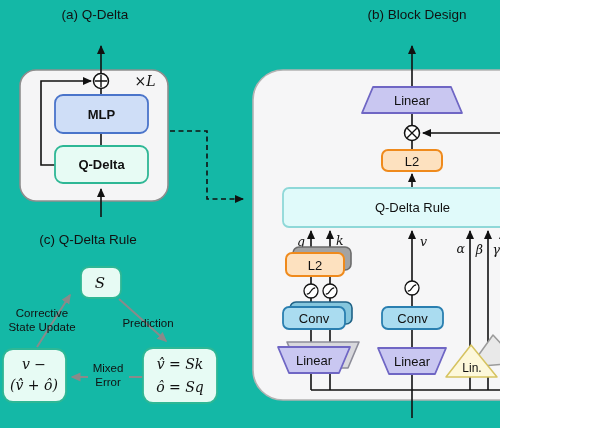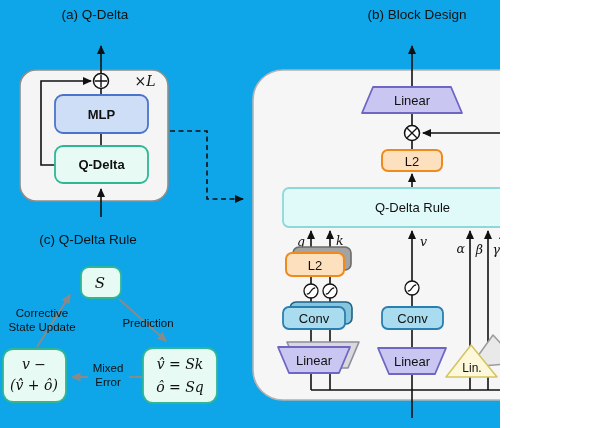--- a/index.html
+++ b/index.html
@@ -1,16 +1,16 @@
 <!DOCTYPE html>
 <html><head>
 <meta charset="utf-8">
 <style>
   html,body{margin:0;padding:0;background:#ffffff;}
-  #canvas{position:relative;width:500px;height:428px;background:#0ea5e9;overflow:hidden;
+  #canvas{position:relative;width:500px;height:428px;background:#14b8a6;overflow:hidden;
           font-family:"Liberation Sans", sans-serif;}
   svg{display:block;}
   text{fill:#111;}
   .cap{font-family:"Liberation Sans",sans-serif;font-size:13.5px;}
   .lbl{font-family:"Liberation Sans",sans-serif;font-size:13px;}
   .lblsm{font-family:"Liberation Sans",sans-serif;font-size:12px;}
   .lbl-b{font-family:"Liberation Sans",sans-serif;font-size:13px;font-weight:bold;}
   .math{font-family:"DejaVu Serif",serif;font-style:italic;font-size:12.5px;}
   .math-lg{font-family:"DejaVu Serif",serif;font-style:italic;font-size:14px;}
   .math-xl{font-family:"DejaVu Serif",serif;font-style:italic;font-size:15px;}

